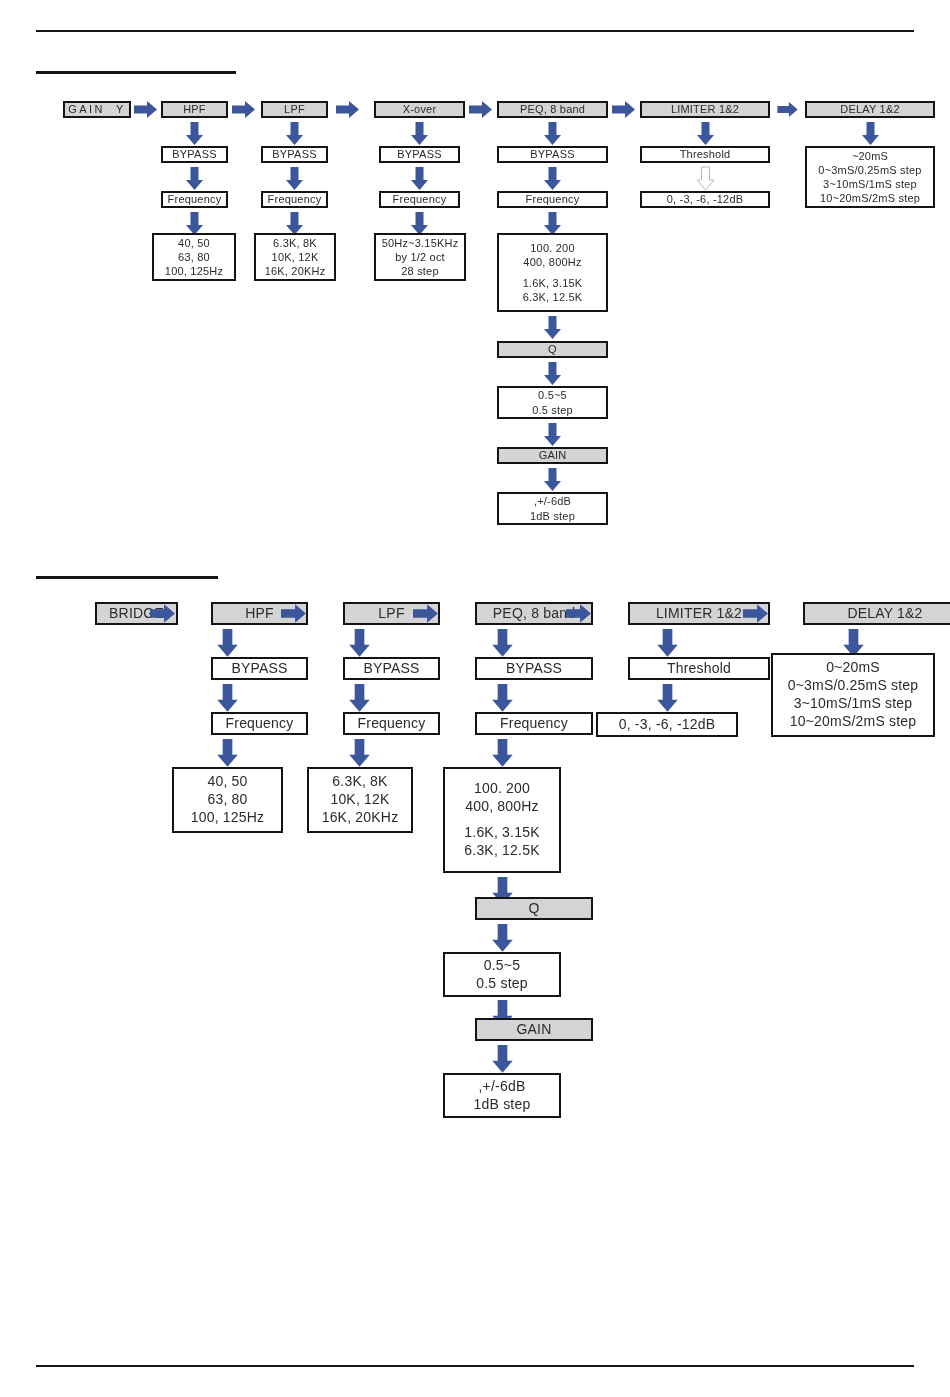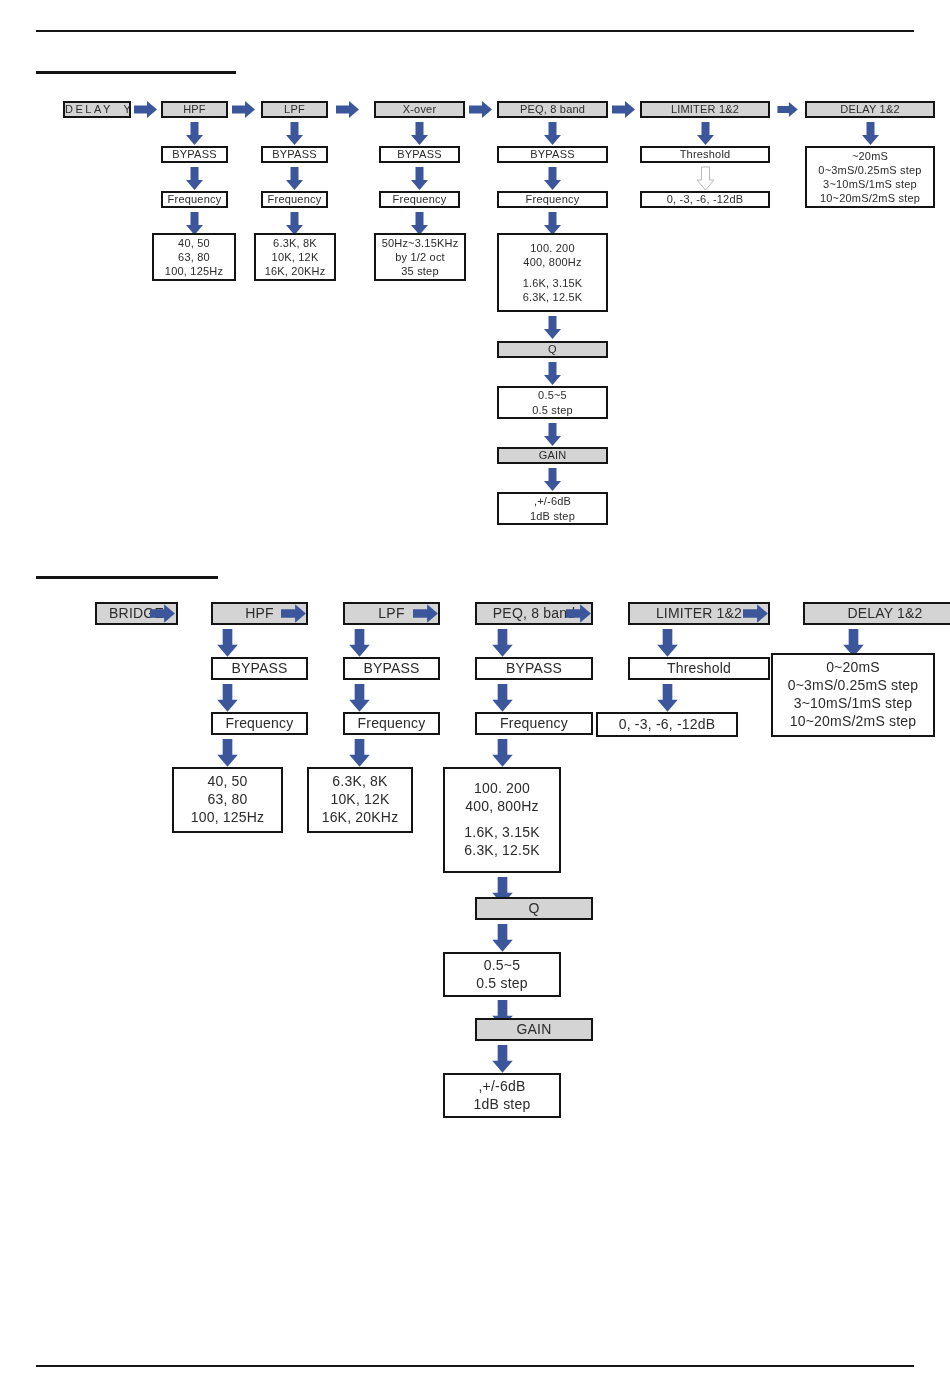--- a/index.html
+++ b/index.html
@@ -83,21 +83,21 @@
 <body>
 
 <div id="page">
 
   <div class="rule-full" style="top:30px;"></div>
   <div class="rule-short" style="top:71px; width:200px;"></div>
 
   <div>
 
     <div class="box shaded t11 wide" style="left:63px; top:101px; width:68px; height:17px;">
-      <span class="ln">DELAY  Y</span>
+      <span class="ln">GAIN  Y</span>
     </div>
     <div class="arrow" style="left:134px; top:101px;">
       <svg width="24" height="17" viewBox="0 0 24 17">
           <path d="M0 4.5 H13 V0 L23 8.5 L13 17 V12.5 H0 Z" fill="#3b569b"></path>
         </svg>
     </div>
 
     <div class="box shaded t11" style="left:161px; top:101px; width:67px; height:17px;">
       <span class="ln">HPF</span>
     </div>
@@ -218,21 +218,21 @@
       <span class="ln">Frequency</span>
     </div>
     <div class="arrow" style="left:411px; top:212px;">
       <svg width="17" height="24" viewBox="0 0 17 24">
           <path d="M4.5 0 H12.5 V13 H17 L8.5 23 L0 13 H4.5 Z" fill="#3b569b"></path>
         </svg>
     </div>
     <div class="box t11" style="left:374px; top:233px; width:92px; height:48px;">
       <span class="ln">50Hz~3.15KHz</span>
       <span class="ln">by 1/2 oct</span>
-      <span class="ln">35 step</span>
+      <span class="ln">28 step</span>
     </div>
 
     <div class="arrow" style="left:544px; top:122px;">
       <svg width="17" height="24" viewBox="0 0 17 24">
           <path d="M4.5 0 H12.5 V13 H17 L8.5 23 L0 13 H4.5 Z" fill="#3b569b"></path>
         </svg>
     </div>
     <div class="box t11" style="left:497px; top:146px; width:111px; height:17px;">
       <span class="ln">BYPASS</span>
     </div>

